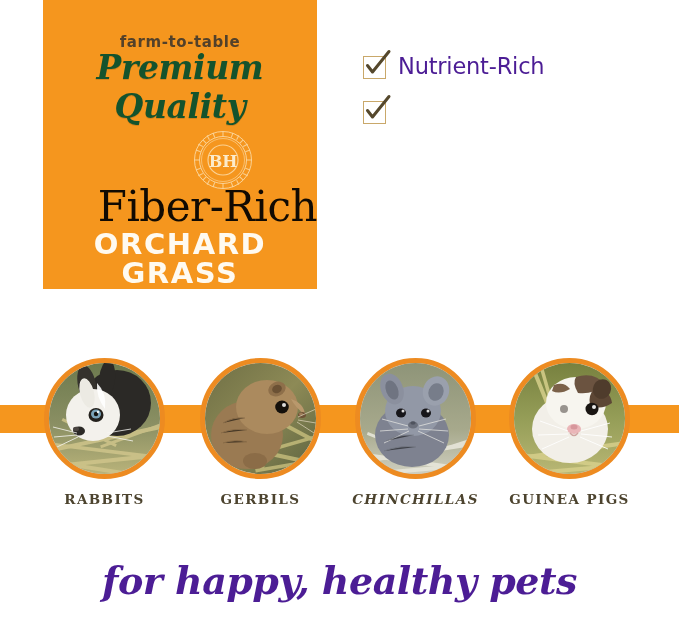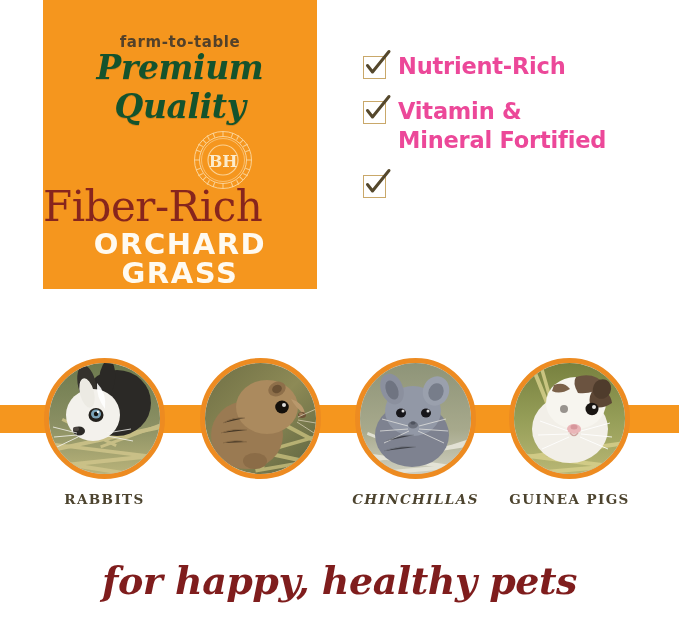--- a/index.html
+++ b/index.html
@@ -70,27 +70,27 @@
     height: 60px;
   }
   .hero-seal svg { display: block; }
 
   
   .hero-product-line1 {
     position: absolute;
     left: 0;
     right: 0;
     top: 186px;
-    text-align: left;
+    text-align: right;
     font-family: "DejaVu Serif", serif;
     font-weight: normal;
     font-size: 42px;
     line-height: 1;
     letter-spacing: -0.5px;
-    color: #7f1d1d;
+    color: #000000;
     opacity: 0.93;
   }
   .hero-product-line2 {
     position: absolute;
     left: 0;
     right: 0;
     top: 230px;
     text-align: center;
     font-family: "DejaVu Sans", sans-serif;
     font-weight: bold;
@@ -132,25 +132,25 @@
     background: #ffffff;
   }
   .benefit-check svg {
     position: absolute;
     left: -1px;
     top: -7px;
     overflow: visible;
   }
   .benefit-text {
     font-family: "DejaVu Sans", sans-serif;
-    font-weight: bold;
+    font-weight: normal;
     font-size: 22.5px;
     line-height: 29px;
     letter-spacing: -0.2px;
-    color: #ec4899;
+    color: #4c1d95;
   }
 
   
   .strip-band {
     position: absolute;
     left: 0;
     top: 405px;
     width: 679px;
     height: 28px;
     background: #F5961E;
@@ -195,21 +195,21 @@
     position: absolute;
     left: 0;
     right: 0;
     top: 558px;
     text-align: center;
     font-family: "DejaVu Serif", serif;
     font-style: italic;
     font-weight: bold;
     font-size: 38px;
     letter-spacing: -0.5px;
-    color: #7f1d1d;
+    color: #4c1d95;
   }
 </style>
 </head>
 <body>
 
 <div class="stage">
 
   <div class="hero-panel">
 
     <div class="hero-eyebrow">farm-to-table</div>
@@ -264,32 +264,20 @@
     <div class="benefit-row">
       <span class="benefit-check">
         <span class="box"></span>
         <svg width="30" height="30" viewBox="0 0 30 30" aria-hidden="true">
           <path d="M5.5 16.5 L10.5 23 L27 2.5" fill="none" stroke="#55482C" stroke-width="3" stroke-linecap="round" stroke-linejoin="round"></path>
         </svg>
       </span>
       <span class="benefit-text">Nutrient-Rich</span>
     </div>
 
-    <div class="benefit-row">
-      <span class="benefit-check">
-        <span class="box"></span>
-        <svg width="30" height="30" viewBox="0 0 30 30" aria-hidden="true">
-          <path d="M5.5 16.5 L10.5 23 L27 2.5" fill="none" stroke="#55482C" stroke-width="3" stroke-linecap="round" stroke-linejoin="round"></path>
-        </svg>
-      </span>
-      <span class="benefit-text">
-        <span>Vitamin &amp;</span><br>
-        <span>Mineral Fortified</span>
-      </span>
-    </div>
 
     <div class="benefit-row">
       <span class="benefit-check">
         <span class="box"></span>
         <svg width="30" height="30" viewBox="0 0 30 30" aria-hidden="true">
           <path d="M5.5 16.5 L10.5 23 L27 2.5" fill="none" stroke="#55482C" stroke-width="3" stroke-linecap="round" stroke-linejoin="round"></path>
         </svg>
       </span>
     </div>
   </div>
@@ -376,20 +364,21 @@
           </g>
           <g stroke="#7d6140" stroke-width="1" opacity="0.55">
             <path d="M18 60 q10 -6 22 -5"></path>
             <path d="M16 70 q12 -5 26 -3"></path>
             <path d="M18 80 q12 -4 24 -1"></path>
           </g>
           <ellipse cx="50" cy="98" rx="12" ry="8" fill="#8b6c47"></ellipse>
         </svg>
       </div>
     </div>
+    <div class="animal-label">GERBILS</div>
   </div>
 
   <div class="animal" style="left:355px;font-style:italic;">
     <div class="animal-circle">
       <div class="animal-photo">
         <svg width="111" height="111" viewBox="0 0 111 111" aria-hidden="true">
           <defs>
             <linearGradient id="chinBg" x1="0" y1="0" x2="0" y2="1">
               <stop offset="0%" stop-color="#8e9478"></stop>
               <stop offset="60%" stop-color="#a7a98c"></stop>

